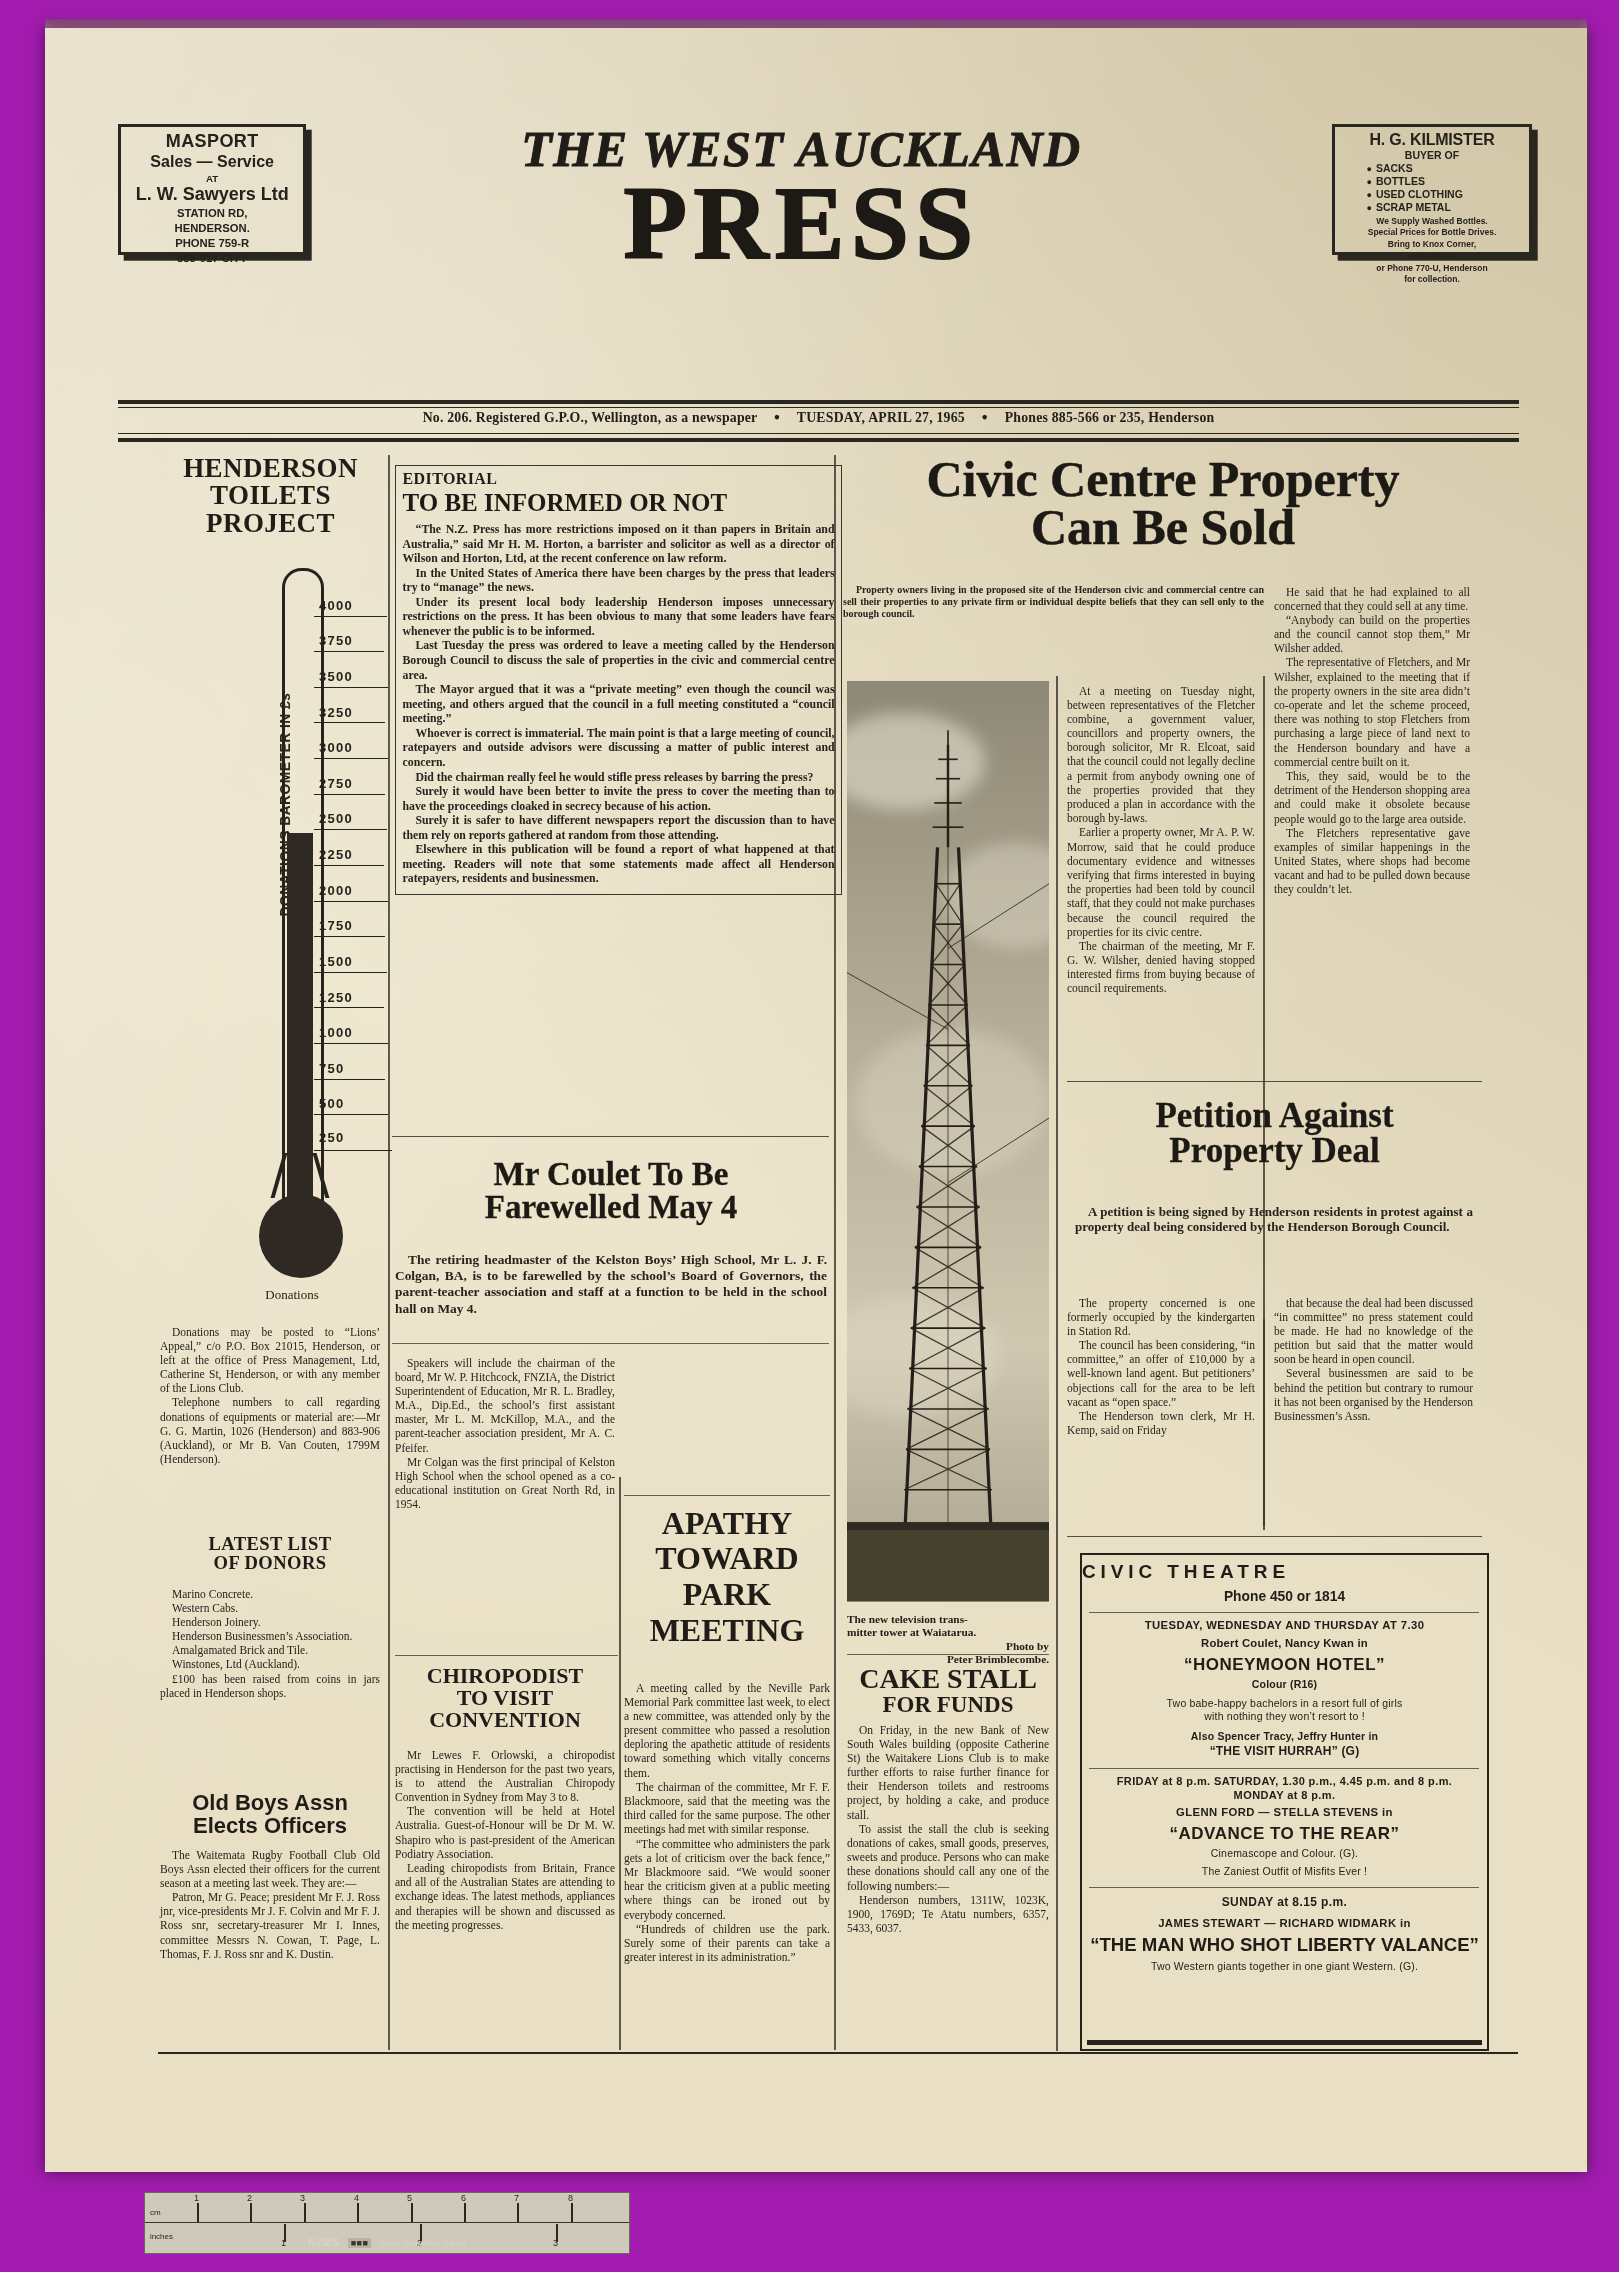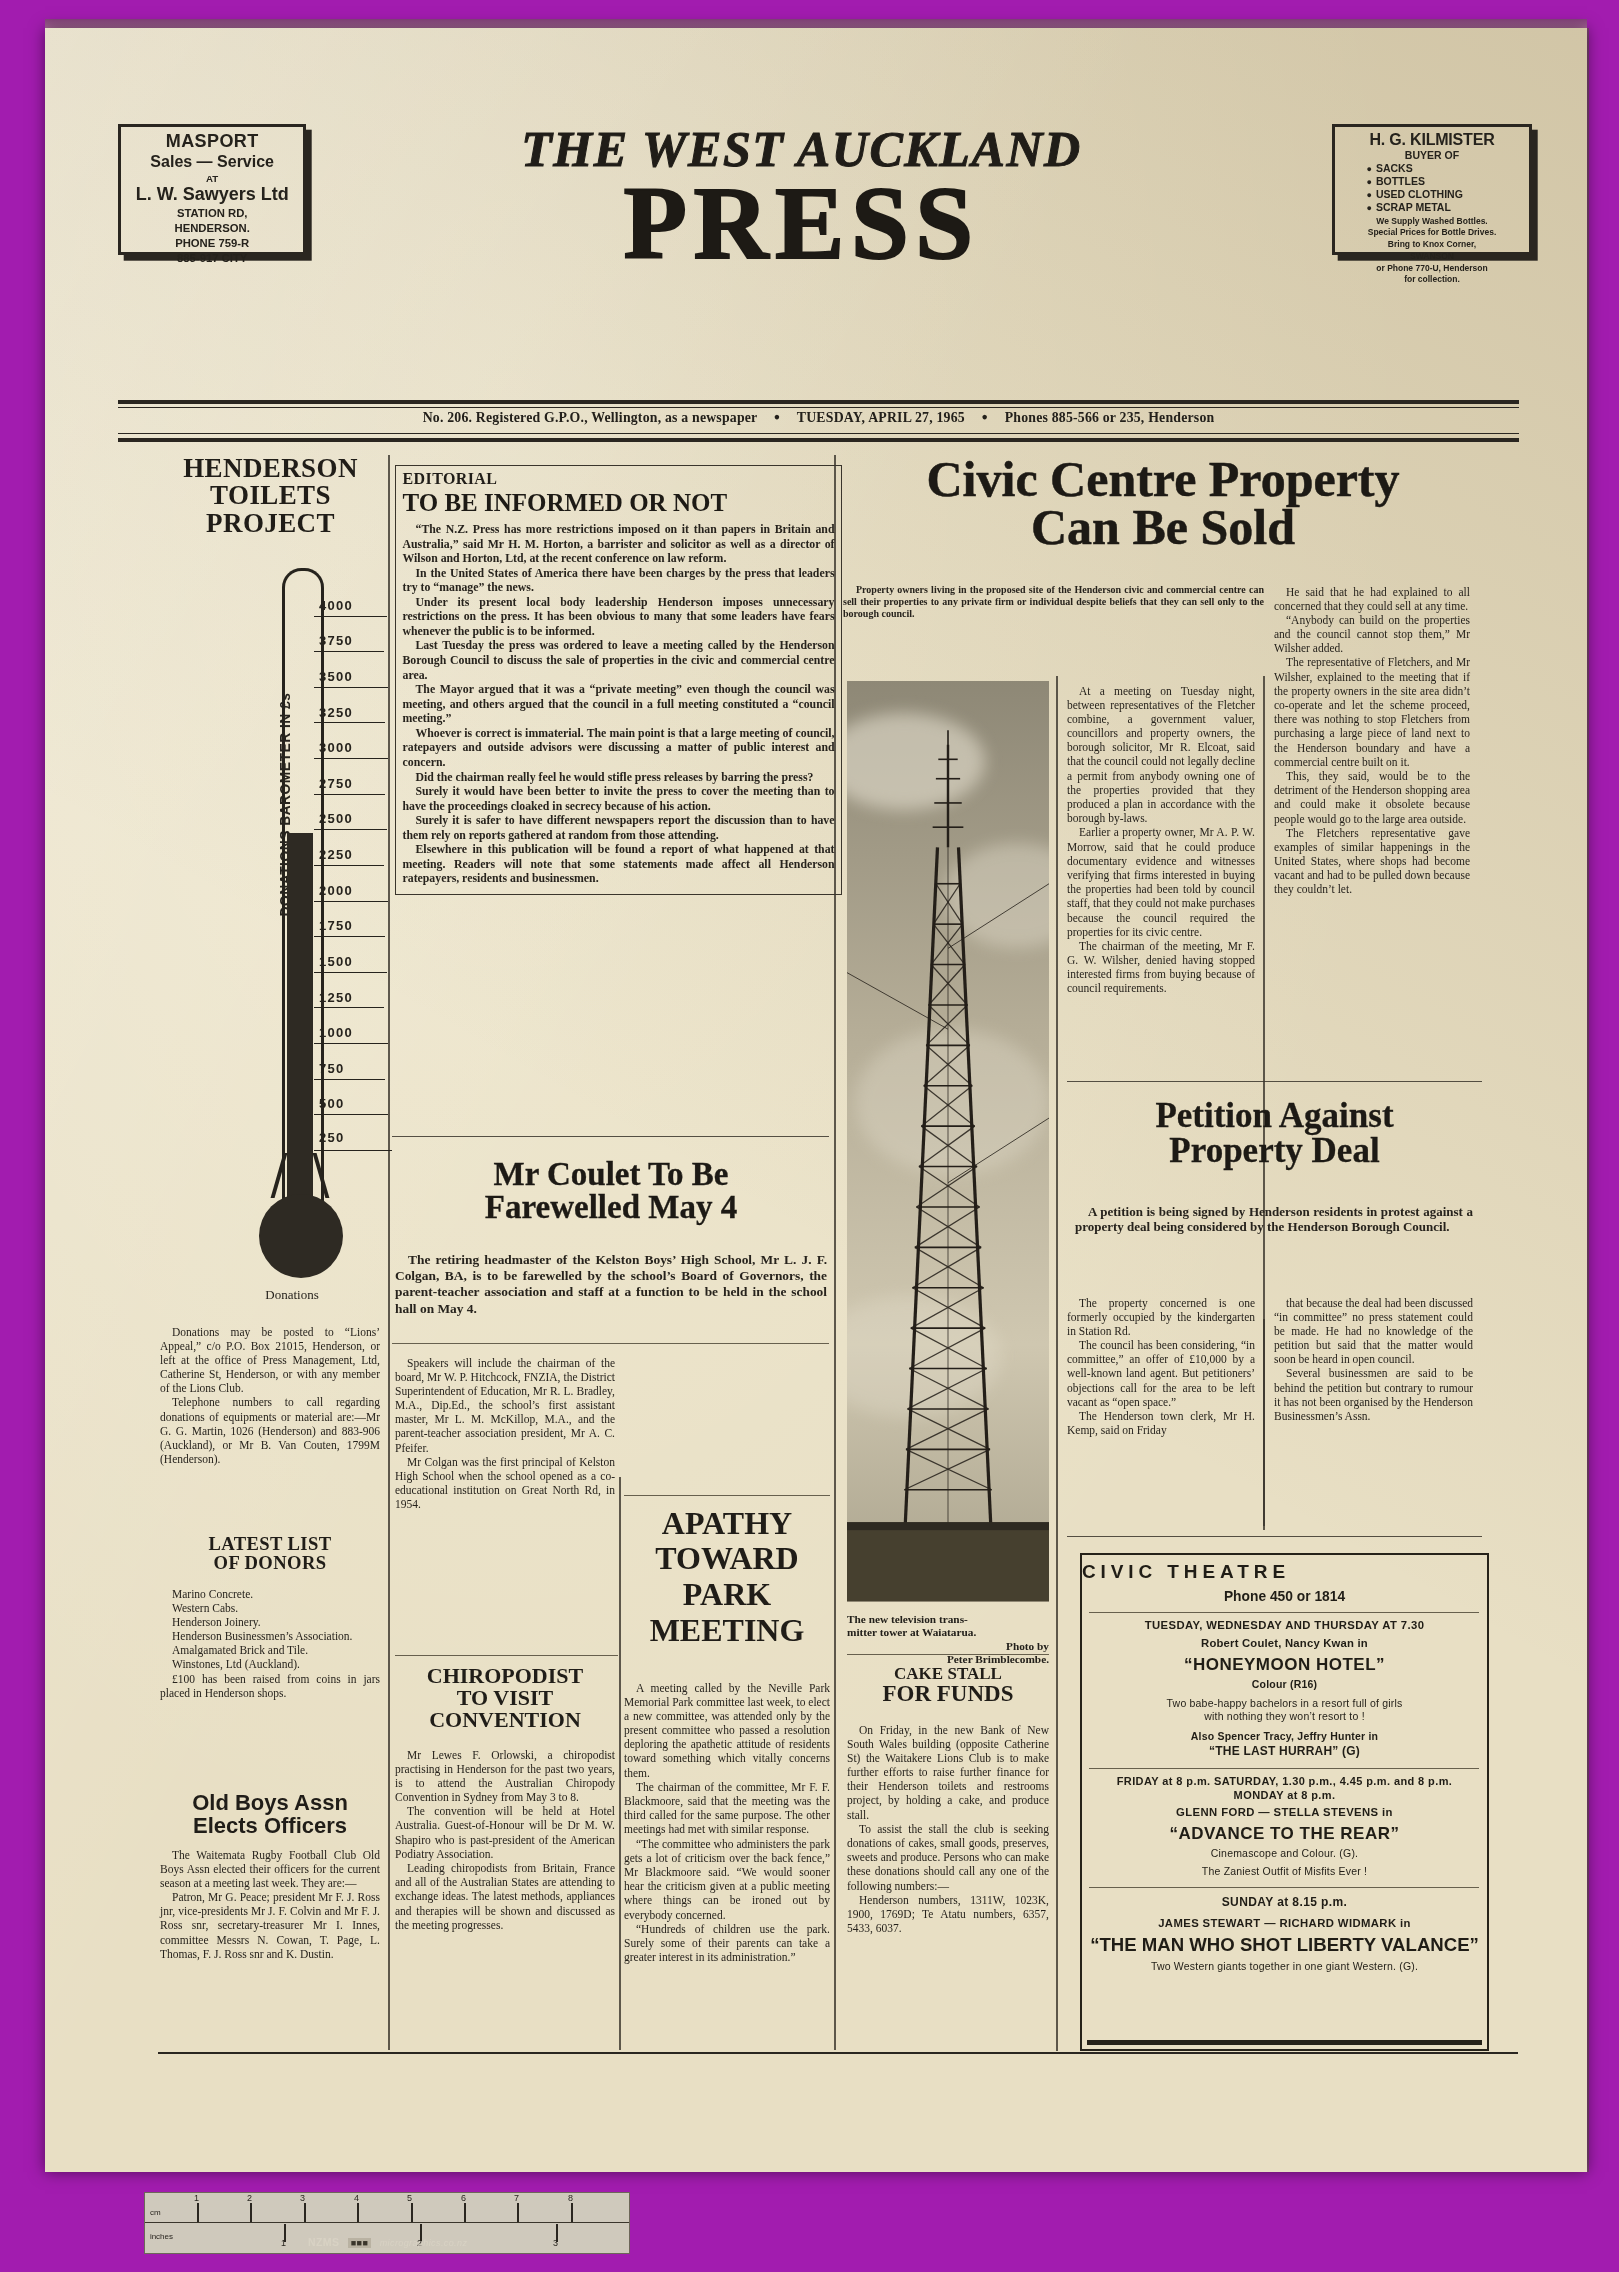--- a/index.html
+++ b/index.html
@@ -438,21 +438,21 @@
       </svg>
     </div>
     <div class="col caption" style="left:802px;top:1585px;width:202px;text-align:right;">
       <div style="text-align:justify;">The new television trans-</div>
       <div style="text-align:justify;">mitter tower at Waiatarua.</div>
       <div>Photo by</div>
       <div>Peter Brimblecombe.</div>
     </div>
 
     <div class="col" style="left:802px;top:1637px;width:202px;text-align:center;">
-      <h3 class="sect" style="font-size:17px;">CAKE STALL</h3>
+      <h3 class="sect" style="font-size:28px;">CAKE STALL</h3>
       <h3 class="sect" style="font-size:23px;">FOR FUNDS</h3>
     </div>
     <div class="col body-txt" style="left:802px;top:1695px;width:202px;">
       <p>On Friday, in the new Bank of New South Wales building (opposite Catherine St) the Waitakere Lions Club is to make further efforts to raise further finance for their Henderson toilets and restrooms project, by holding a cake, and produce stall.</p>
       <p>To assist the stall the club is seeking donations of cakes, small goods, preserves, sweets and produce. Persons who can make these donations should call any one of the following numbers:—</p>
       <p>Henderson numbers, 1311W, 1023K, 1900, 1769D; Te Atatu numbers, 6357, 5433, 6037.</p>
     </div>
 
     <div class="col" style="left:1022px;top:1070px;width:415px;text-align:center;">
       <h2 class="deck" style="font-size:35px;">Petition Against</h2>
@@ -477,21 +477,21 @@
       <div class="hrule-thin" style="position:relative;left:6.5px;width:390px;margin-top:8px;"></div>
 
       <div>
         <div class="th-line">TUESDAY, WEDNESDAY AND THURSDAY AT 7.30</div>
         <div class="th-line sm" style="font-weight:bold;font-size:11.3px;">Robert Coulet, Nancy Kwan in</div>
         <div class="th-big">“HONEYMOON HOTEL”</div>
         <div class="th-line sm" style="font-weight:bold;margin-top:3.2px;">Colour (R16)</div>
         <div class="th-line sm" style="margin-top:6.5px;">Two babe-happy bachelors in a resort full of girls</div>
         <div class="th-line sm" style="margin-top:1.6px;">with nothing they won’t resort to !</div>
         <div class="th-line sm" style="font-weight:bold;margin-top:7.3px;">Also Spencer Tracy, Jeffry Hunter in</div>
-        <div class="th-line sm" style="font-weight:bold;font-size:12px;margin-top:2.4px;">“THE LAST HURRAH” (G)</div>
+        <div class="th-line sm" style="font-weight:bold;font-size:12px;margin-top:2.4px;">“THE VISIT HURRAH” (G)</div>
       </div>
 
       <div class="hrule-thin" style="position:relative;left:6.5px;width:390px;margin-top:9.7px;"></div>
 
       <div>
         <div class="th-line" style="font-size:11px;">FRIDAY at 8 p.m. SATURDAY, 1.30 p.m., 4.45 p.m. and 8 p.m.</div>
         <div class="th-line" style="font-size:11px;margin-top:1.6px;">MONDAY at 8 p.m.</div>
         <div class="th-line" style="font-size:11.3px;margin-top:5.7px;">GLENN FORD — STELLA STEVENS in</div>
         <div class="th-big">“ADVANCE TO THE REAR”</div>
         <div class="th-line sm" style="margin-top:3.2px;">Cinemascope and Colour.          (G).</div>

